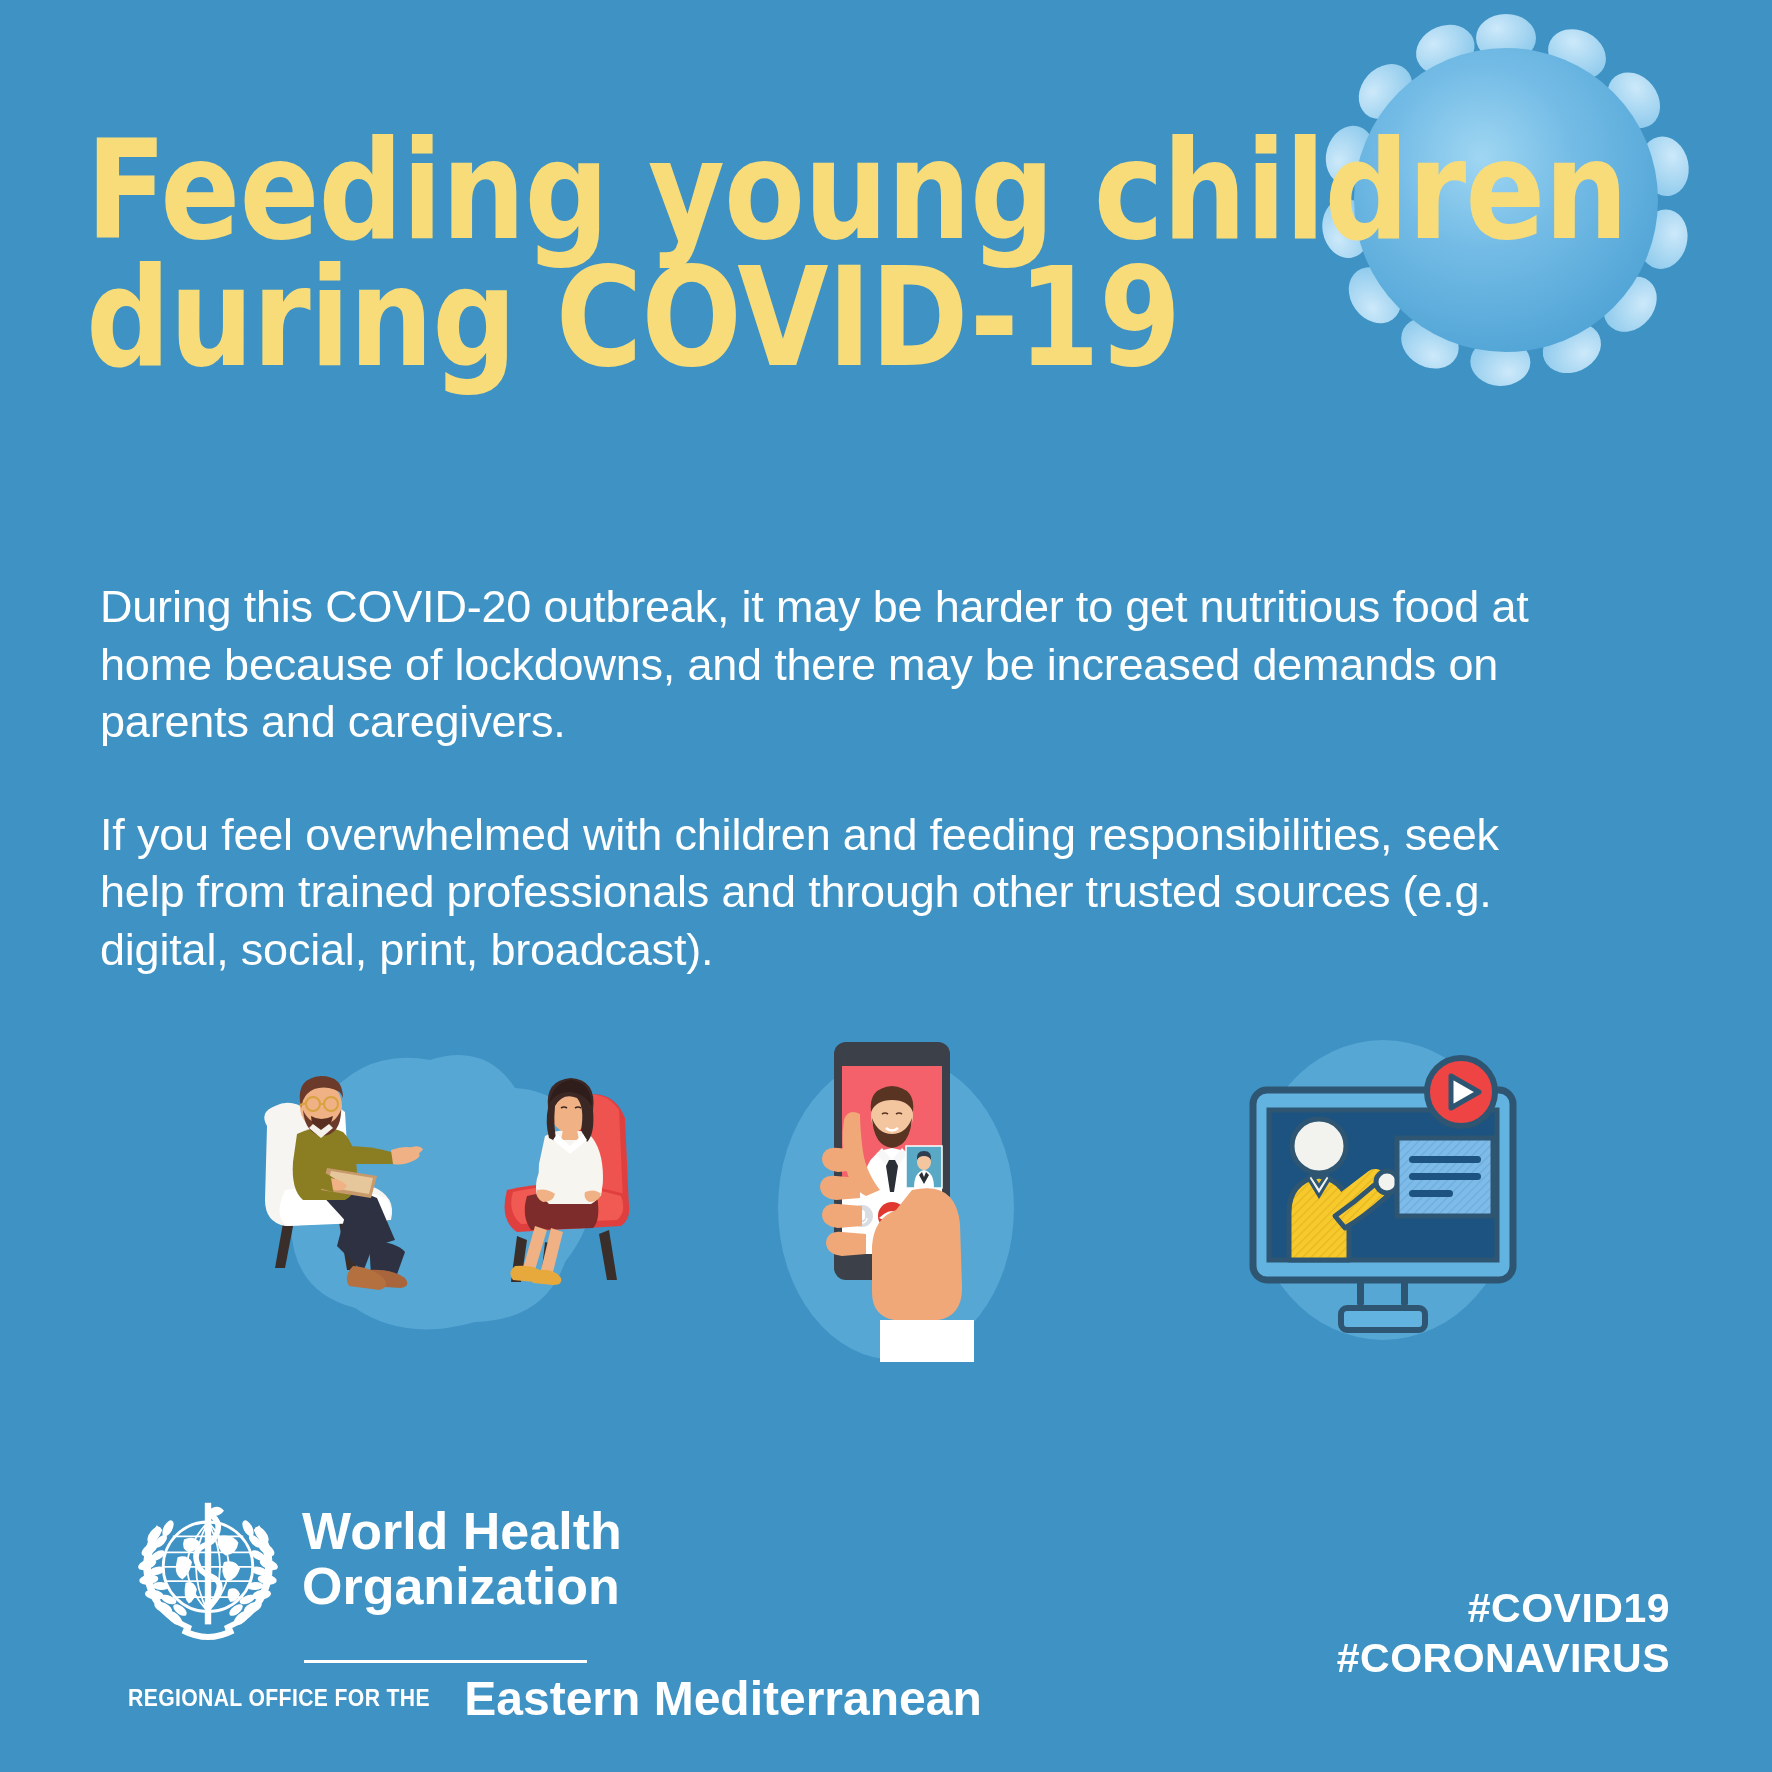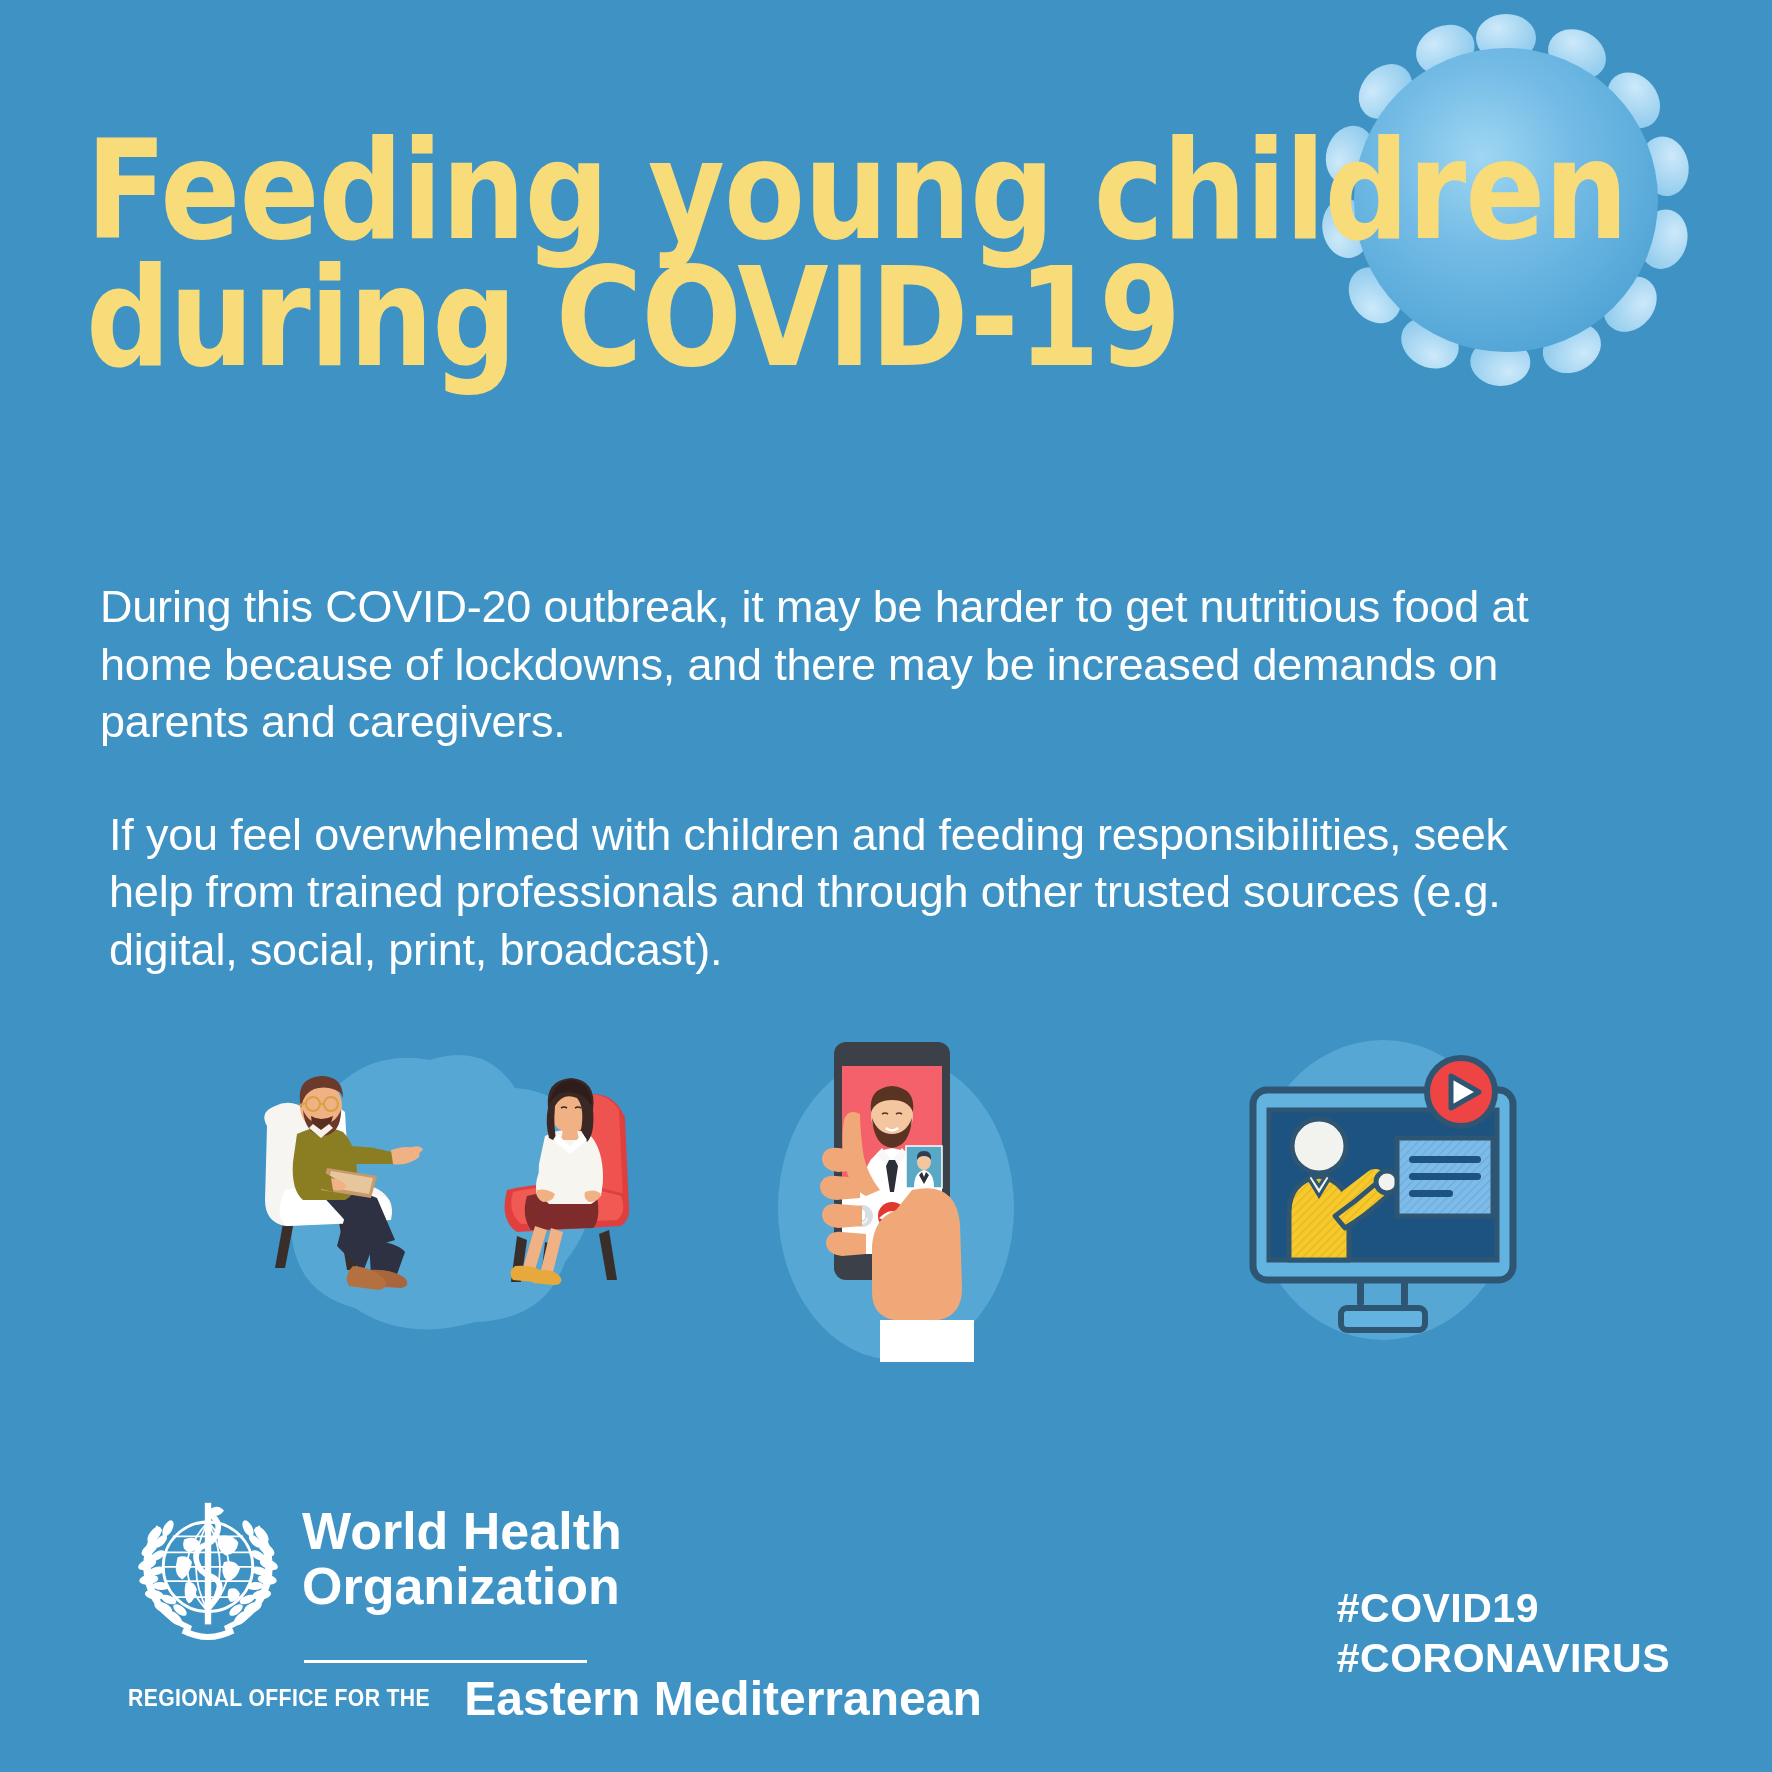--- a/index.html
+++ b/index.html
@@ -53,21 +53,21 @@
     width:1460px;
     z-index:4;
   }
   .para {
     color:#ffffff;
     font-size:45px;
     line-height:1.28;
     font-weight:400;
     letter-spacing:-0.2px;
   }
-  .para + .para { margin-top:55px;margin-left:9px; }
+  .para + .para { margin-top:55px; }
 
   
   #illustrations {
     position:absolute;
     left:0; top:1030px;
     width:1772px; height:360px;
     z-index:3;
   }
   .illu { position:absolute; }
   #illu-counseling { left:245px;  top:0px;  width:420px; height:360px; }
@@ -117,21 +117,21 @@
     font-weight:bold;
     font-size:48px;
     margin-left:8px;
     white-space:nowrap;
   }
 
   
   #hashtags {
     position:absolute;
     right:66px; top:1583px;
-    text-align:left;
+    text-align:right;
     z-index:4;
     margin-left:28px;
   }
   .hashtag {
     color:#ffffff;
     font-weight:bold;
     font-size:41px;
     line-height:1.22;
     letter-spacing:0.5px;
   }

